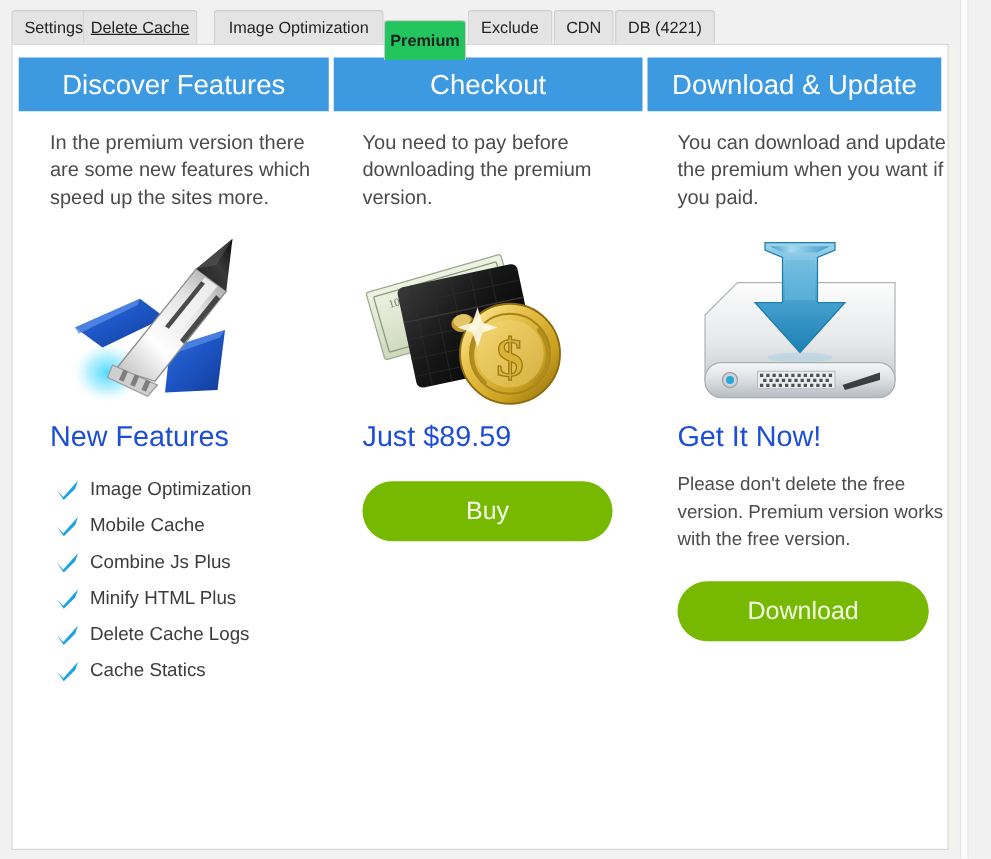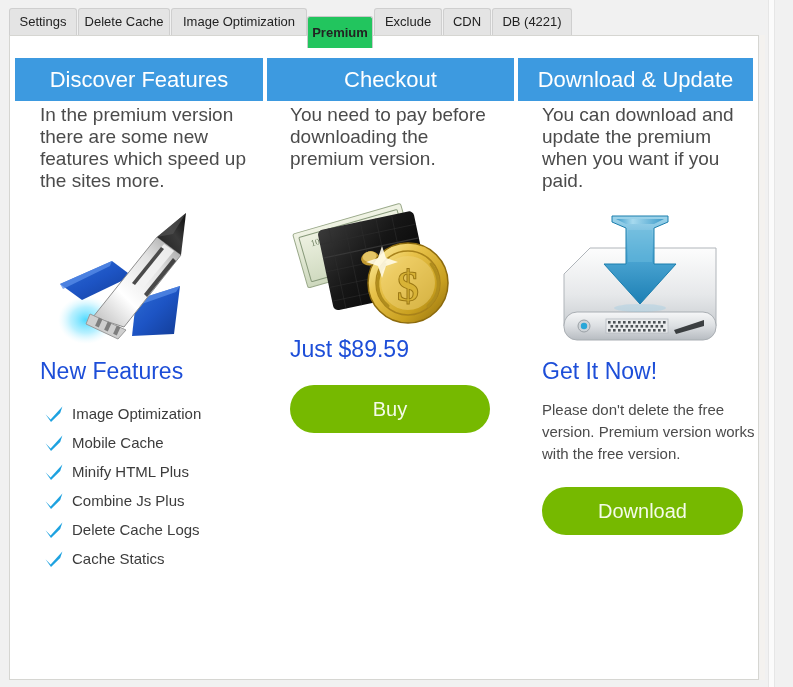--- a/index.html
+++ b/index.html
@@ -80,21 +80,21 @@
     height: 687px;
     background: #fbfbfb;
     border-left: 1px solid #e6e6e6;
     border-right: 1px solid #e6e6e6;
   }
 
   
   #banner-row {
     position: absolute;
     left: 5px;
-    top: 22px;
+    top: 10px;
     width: 738px;
     height: 43px;
   }
   .banner {
     position: absolute;
     top: 0;
     height: 43px;
     background: #3d9ae0;
     color: #ffffff;
     font-size: 22px;
@@ -111,21 +111,21 @@
   
   .column {
     position: absolute;
     top: 68px;
   }
   #col-discover { left: 30px;  width: 225px; }
   #col-checkout { left: 280px; width: 215px; }
   #col-download { left: 532px; width: 218px; }
 
   .col-desc {
-    font-size: 19px;
+    font-size: 16px;
     line-height: 22px;
     color: #4b4b4b;
     margin: 0;
   }
   #col-download .col-desc { width: 215px; }
 
   .icon-box {
     height: 150px;
     margin-top: 16px;
     position: relative;
@@ -188,21 +188,21 @@
   }
 
   
   .rocket-svg, .wallet-svg, .drive-svg { display: block; }
 </style>
 </head>
 <body>
 
 <div id="tab-bar">
   <div class="tab" style="left:9px;   width:68px;">Settings</div>
-  <div class="tab" style="left:78px;  width:92px;">Delete Cache</div>
+  <div class="tab" style="left:66px;  width:92px;text-decoration:underline;">Delete Cache</div>
   <div class="tab" style="left:171px; width:136px;">Image Optimization</div>
   <div class="tab active" style="left:307px; width:66px;">Premium</div>
   <div class="tab" style="left:374px; width:68px;">Exclude</div>
   <div class="tab" style="left:443px; width:48px;">CDN</div>
   <div class="tab" style="left:492px; width:80px;">DB (4221)</div>
 </div>
 
 <div id="content-panel">
 
   <div id="banner-row">
@@ -276,27 +276,27 @@
       <li>
         <svg class="check-icon" viewBox="0 0 20 18">
             <path d="M1.5 9.2 L6.6 14.6 L18.4 1.4 L16.2 8.0 L7.0 17.0 Z" fill="#1ea2e0"></path>
           </svg>
         <span>Mobile Cache</span>
       </li>
       <li>
         <svg class="check-icon" viewBox="0 0 20 18">
             <path d="M1.5 9.2 L6.6 14.6 L18.4 1.4 L16.2 8.0 L7.0 17.0 Z" fill="#1ea2e0"></path>
           </svg>
+        <span>Combine Js Plus</span>
+      </li>
+      <li>
+        <svg class="check-icon" viewBox="0 0 20 18">
+            <path d="M1.5 9.2 L6.6 14.6 L18.4 1.4 L16.2 8.0 L7.0 17.0 Z" fill="#1ea2e0"></path>
+          </svg>
         <span>Minify HTML Plus</span>
-      </li>
-      <li>
-        <svg class="check-icon" viewBox="0 0 20 18">
-            <path d="M1.5 9.2 L6.6 14.6 L18.4 1.4 L16.2 8.0 L7.0 17.0 Z" fill="#1ea2e0"></path>
-          </svg>
-        <span>Combine Js Plus</span>
       </li>
       <li>
         <svg class="check-icon" viewBox="0 0 20 18">
             <path d="M1.5 9.2 L6.6 14.6 L18.4 1.4 L16.2 8.0 L7.0 17.0 Z" fill="#1ea2e0"></path>
           </svg>
         <span>Delete Cache Logs</span>
       </li>
       <li>
         <svg class="check-icon" viewBox="0 0 20 18">
             <path d="M1.5 9.2 L6.6 14.6 L18.4 1.4 L16.2 8.0 L7.0 17.0 Z" fill="#1ea2e0"></path>

